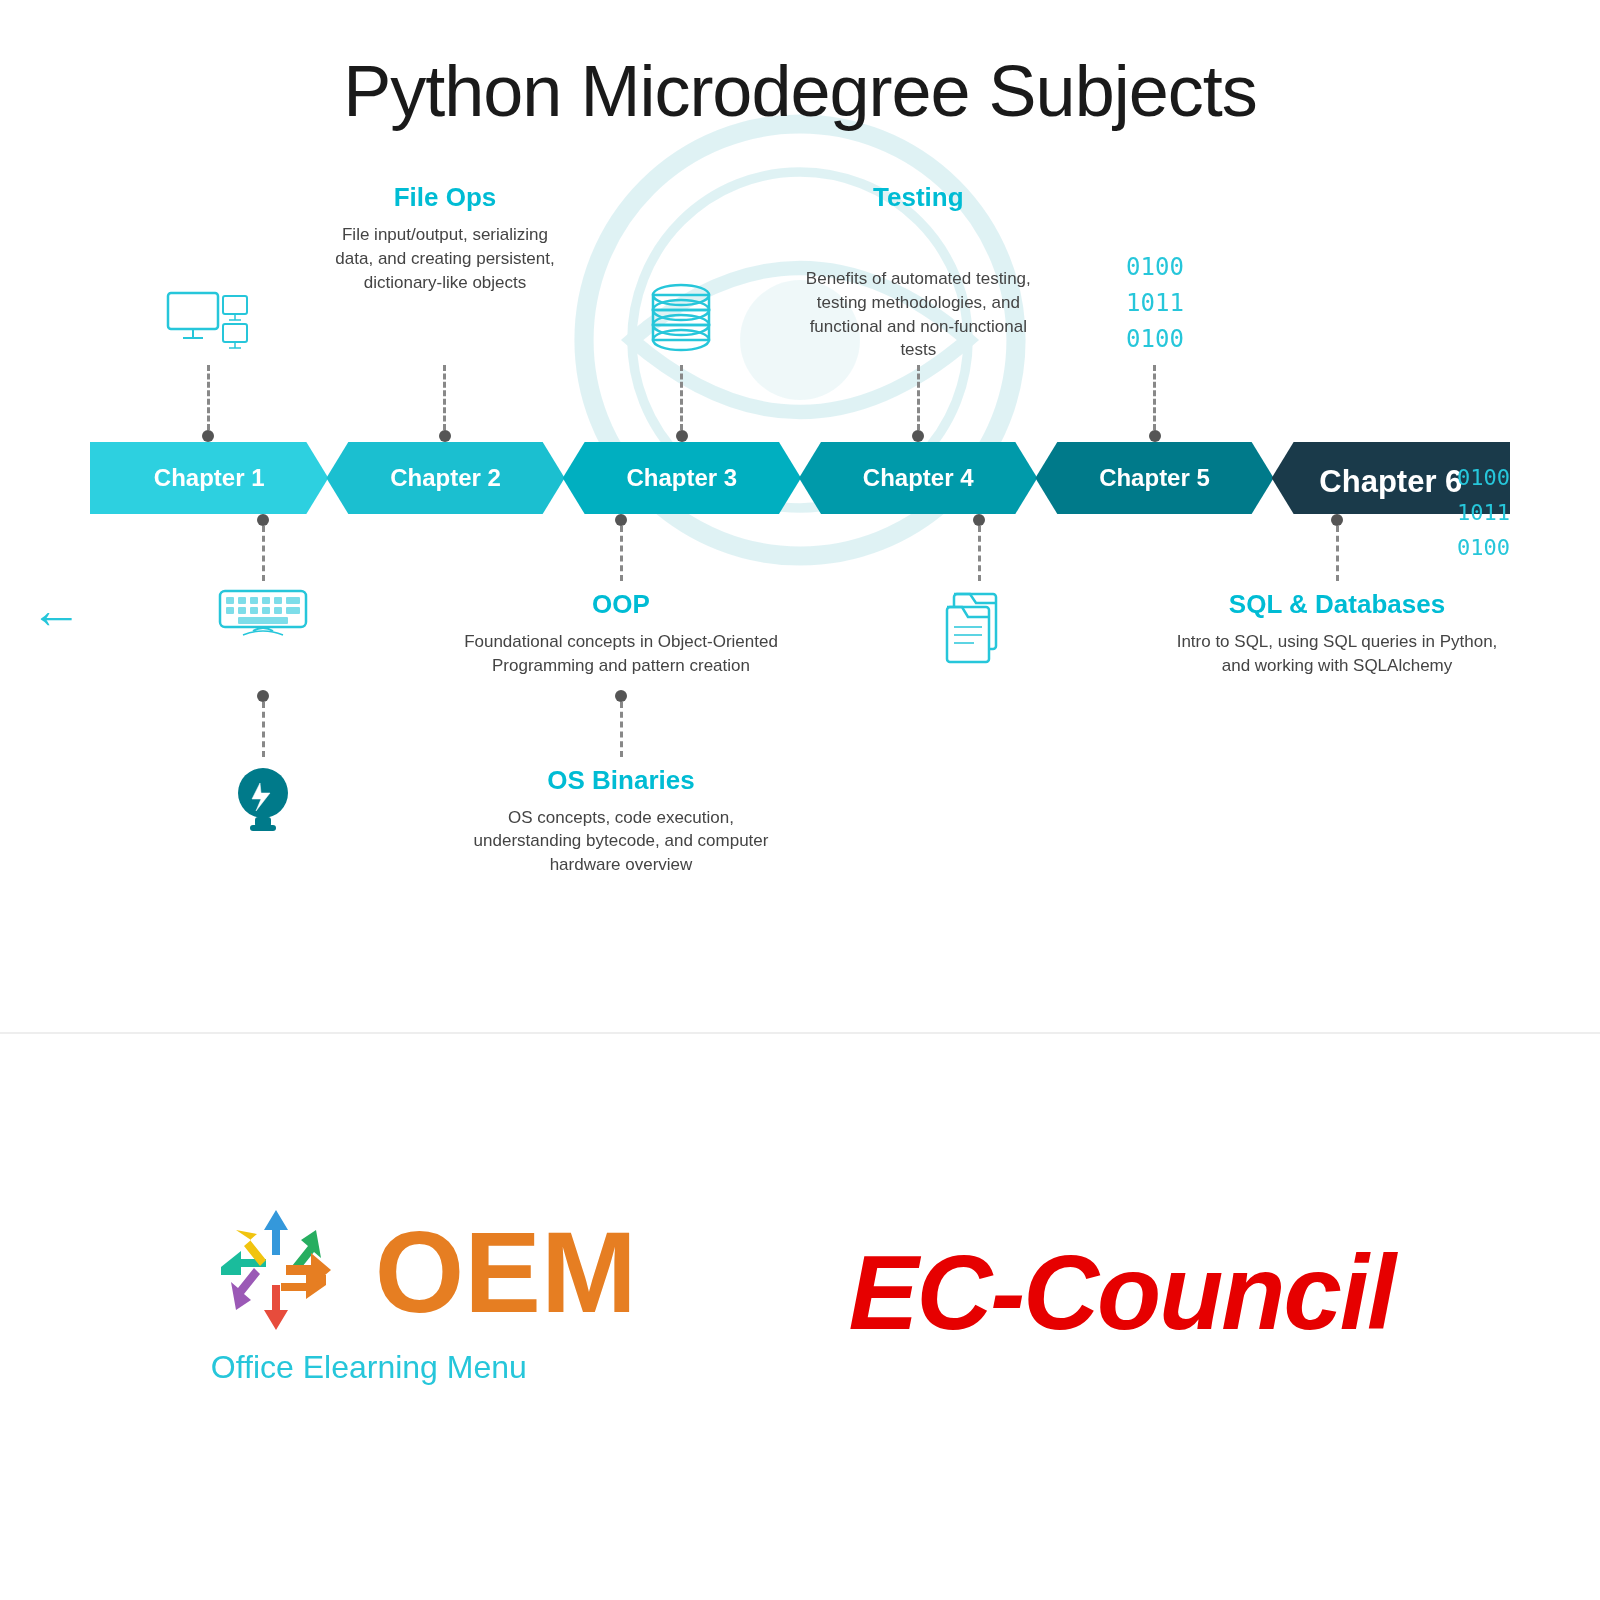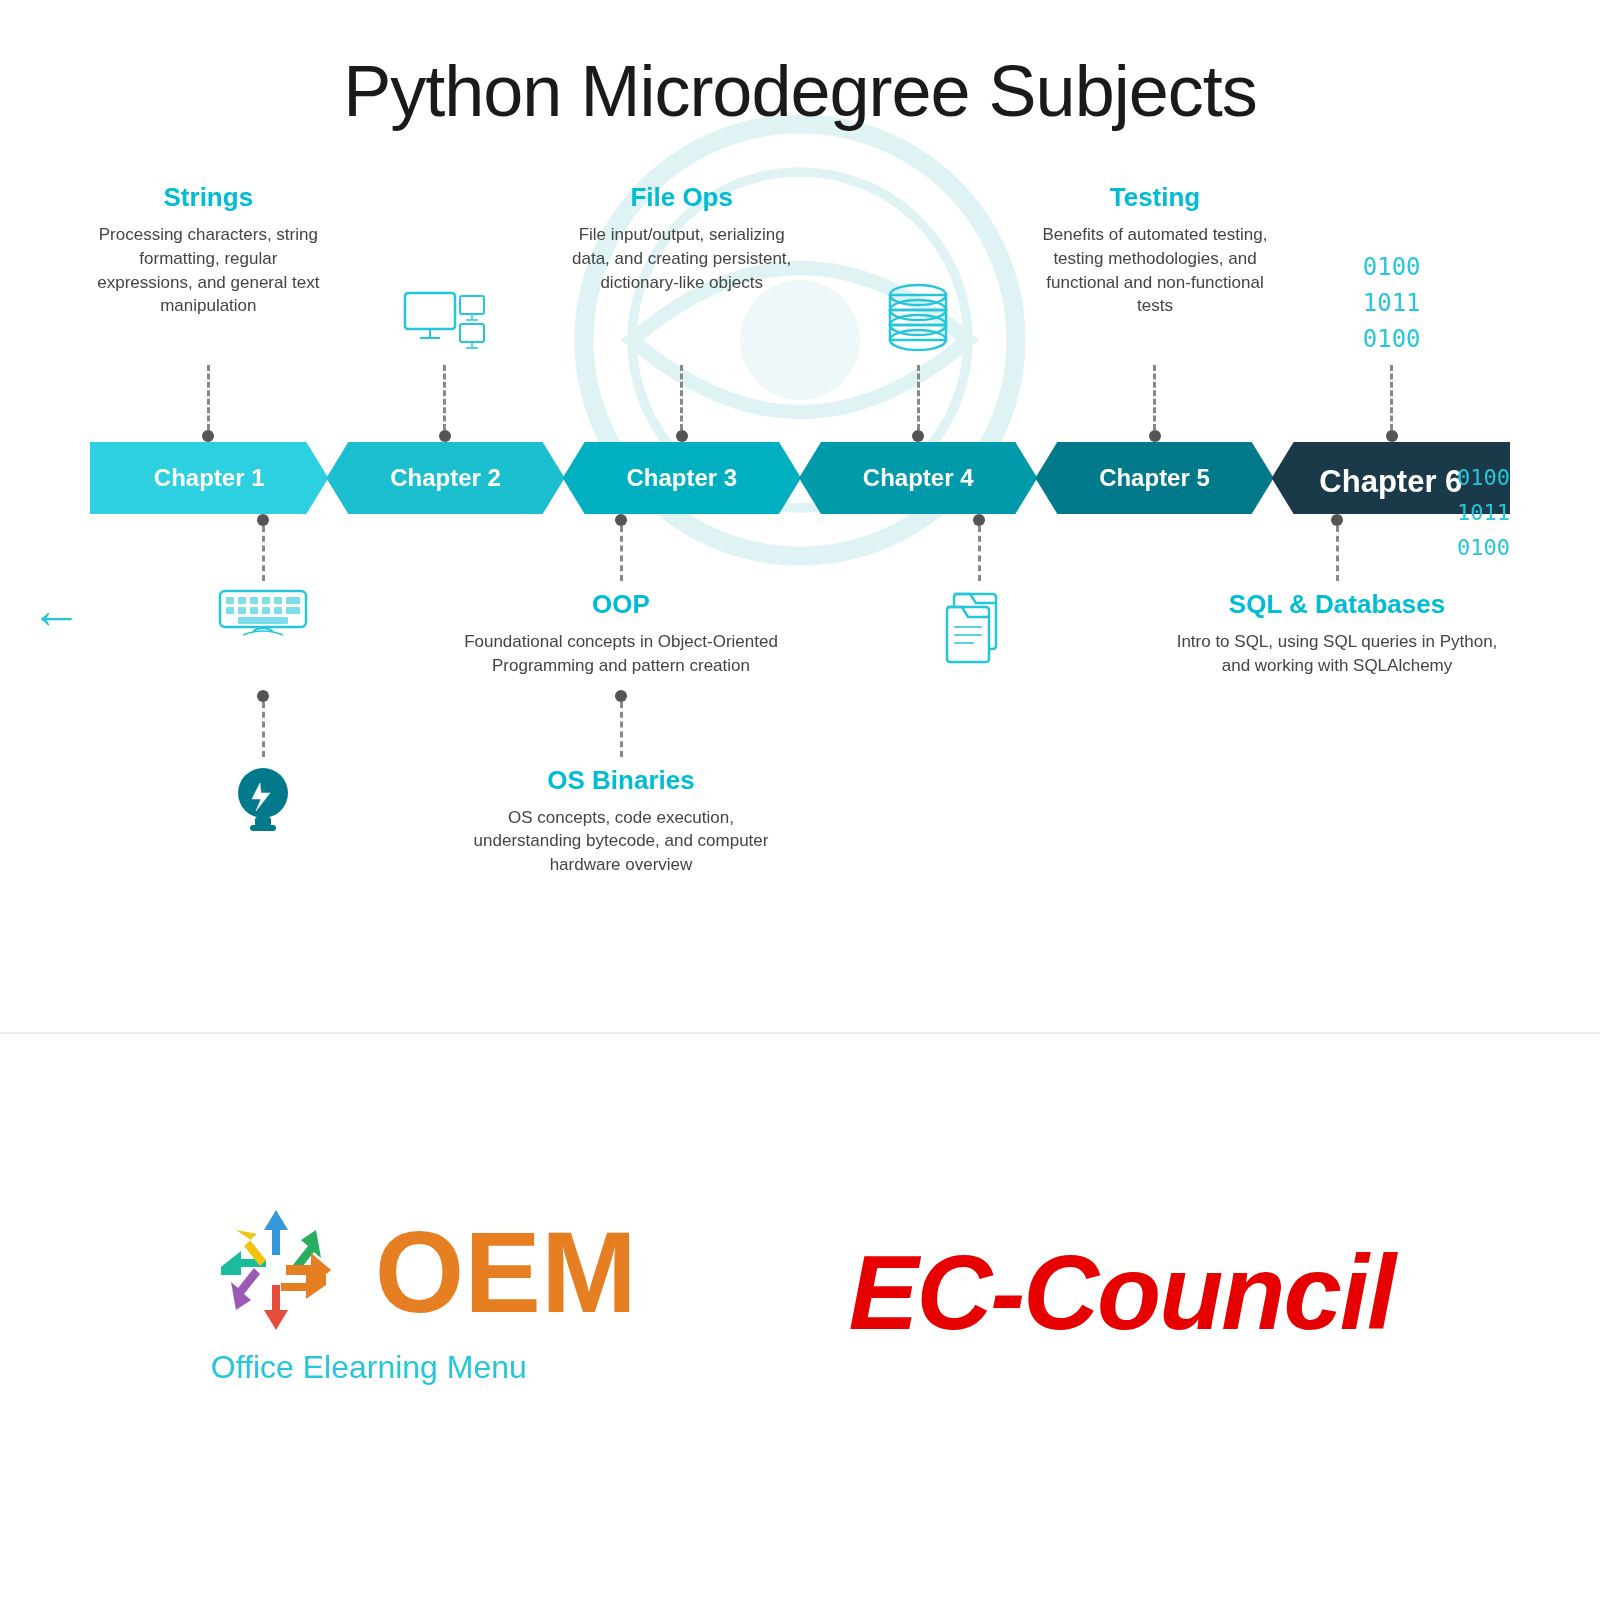--- a/index.html
+++ b/index.html
@@ -57,31 +57,20 @@
     </div>
 
     <div style="position:absolute; left:30px; top:580px; font-size:52px; color:#26c6da; z-index:5; cursor:pointer;">
       ←
     </div>
 
     <div style="position:relative; z-index:1;">
 
       <div style="display:grid; grid-template-columns: repeat(6,1fr); gap:0; margin-bottom:0; padding: 0 10px;">
 
-        <div style="display:flex; flex-direction:column; align-items:center; min-height:260px;">
-          <div style="flex:1; display:flex; flex-direction:column; align-items:center; justify-content:flex-start; padding:0 5px;">
-            <div style="color:#00bcd4; font-size:26px; font-weight:bold; margin-bottom:10px; text-align:center;">Strings</div>
-            <div style="color:#444; font-size:17px; line-height:1.4; text-align:center;">Processing characters, string formatting, regular expressions, and general text manipulation</div>
-          </div>
-
-          <div style="display:flex;flex-direction:column;align-items:center;">
-            <div style="width:3px;height:65px;border-left:3px dashed #888;"></div>
-            <div style="width:12px;height:12px;border-radius:50%;background:#555;"></div>
-          </div>
-        </div>
 
         <div style="display:flex; flex-direction:column; align-items:center; min-height:260px; justify-content:flex-end;">
           <div style="margin-bottom:8px;">
             <svg width="90" height="65" viewBox="0 0 90 65">
 
               <rect x="5" y="5" width="50" height="36" rx="3" ry="3" fill="none" stroke="#26c6da" stroke-width="2.5"></rect>
               <line x1="30" y1="41" x2="30" y2="50" stroke="#26c6da" stroke-width="2"></line>
               <line x1="20" y1="50" x2="40" y2="50" stroke="#26c6da" stroke-width="2"></line>
 
               <rect x="60" y="8" width="24" height="18" rx="2" ry="2" fill="none" stroke="#26c6da" stroke-width="2"></rect>
@@ -122,21 +111,21 @@
               <ellipse cx="37" cy="57" rx="28" ry="10" fill="none" stroke="#26c6da" stroke-width="2.5"></ellipse>
             </svg>
           </div>
           <div style="display:flex;flex-direction:column;align-items:center;">
             <div style="width:3px;height:65px;border-left:3px dashed #888;"></div>
             <div style="width:12px;height:12px;border-radius:50%;background:#555;"></div>
           </div>
         </div>
 
         <div style="display:flex; flex-direction:column; align-items:center; min-height:260px;">
-          <div style="flex:1; display:flex; flex-direction:column; align-items:center; justify-content:flex-start; padding:0 5px;">
+          <div style="flex:1; display:flex; flex-direction:column; align-items:center; justify-content:flex-start; padding:0 5px;gap:44px;">
             <div style="color:#00bcd4; font-size:26px; font-weight:bold; margin-bottom:10px; text-align:center;">Testing</div>
             <div style="color:#444; font-size:17px; line-height:1.4; text-align:center;">Benefits of automated testing, testing methodologies, and functional and non-functional tests</div>
           </div>
           <div style="display:flex;flex-direction:column;align-items:center;">
             <div style="width:3px;height:65px;border-left:3px dashed #888;"></div>
             <div style="width:12px;height:12px;border-radius:50%;background:#555;"></div>
           </div>
         </div>
 
         <div style="display:flex; flex-direction:column; align-items:center; min-height:260px; justify-content:flex-end;">

